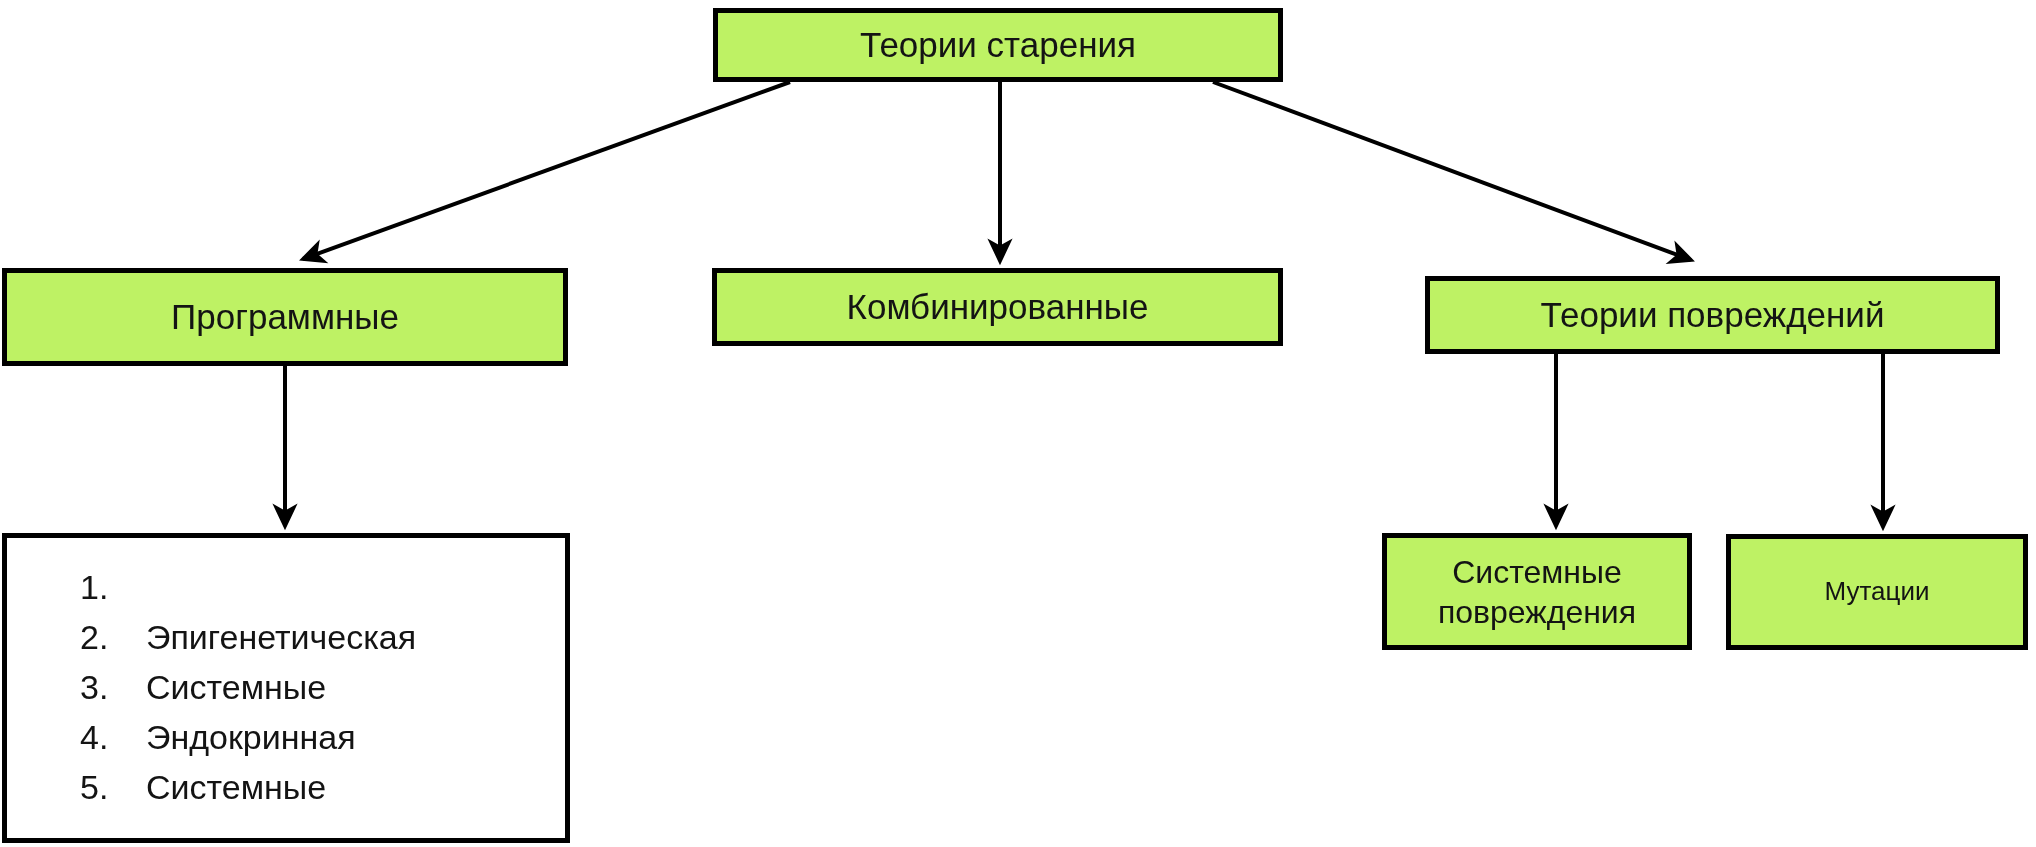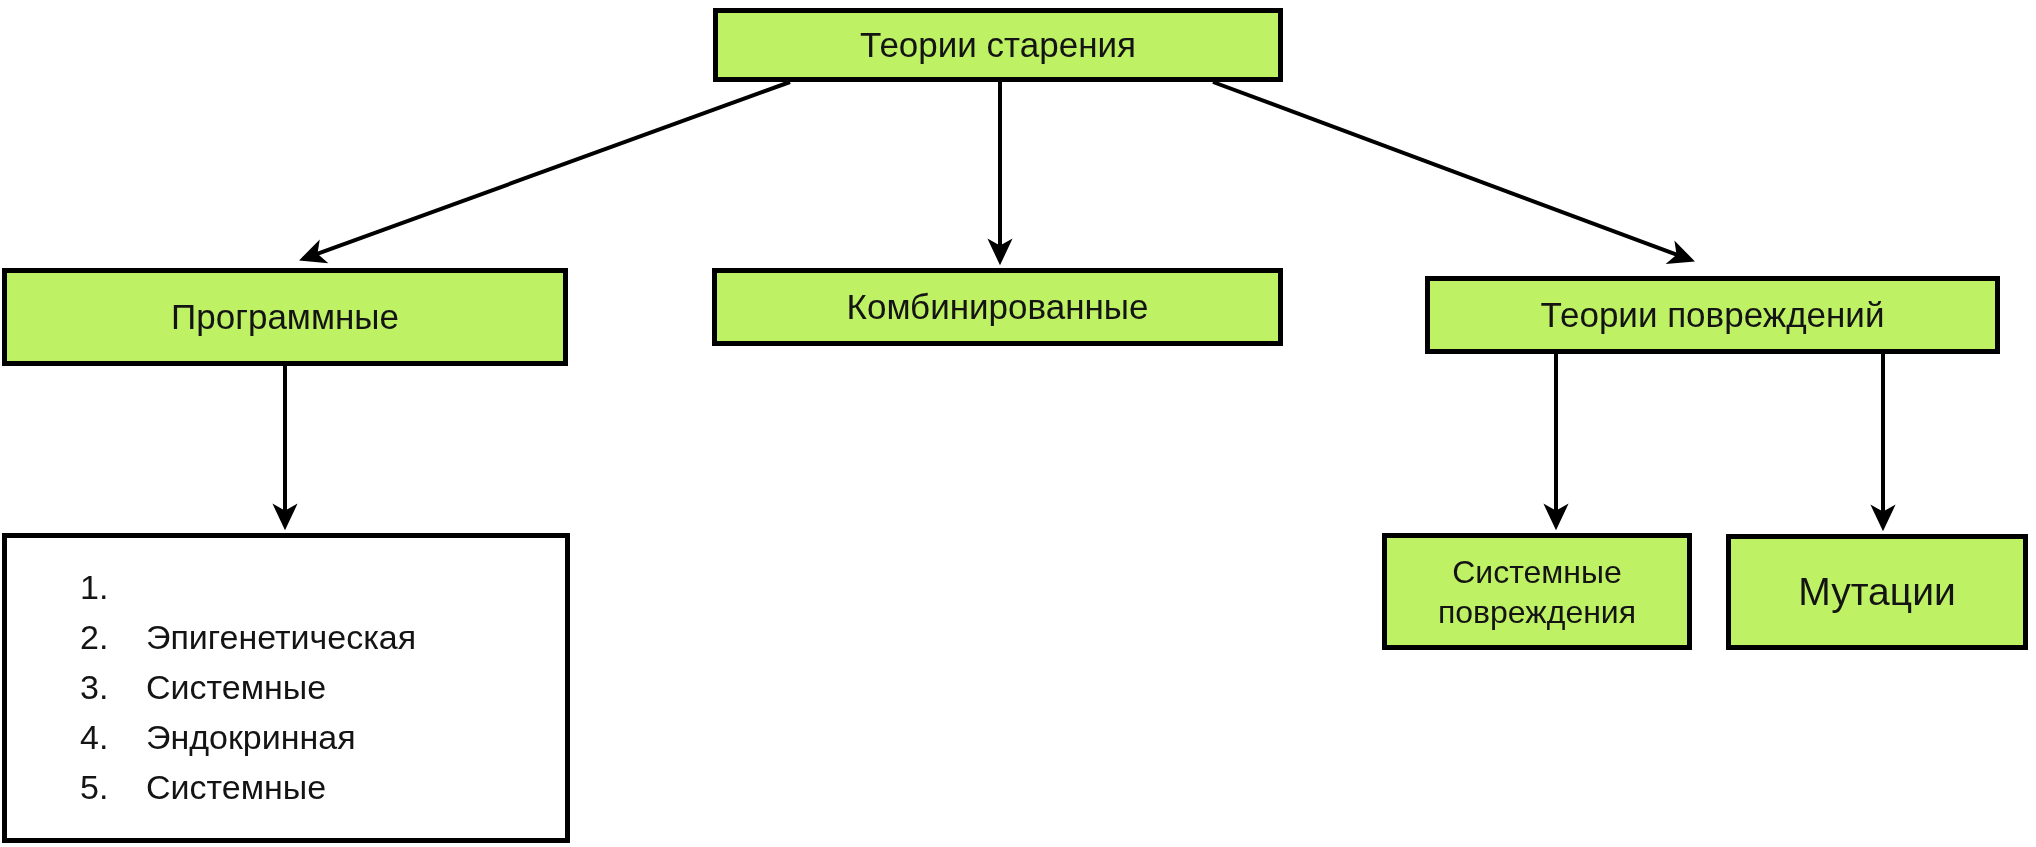--- a/index.html
+++ b/index.html
@@ -34,21 +34,21 @@
     text-align: center;
     color: #141414;
     font-size: 35px;
     line-height: 1.15;
   }
   .node-root      { left: 713px; top:   8px; width: 570px; height: 74px; }
   .node-programmed{ left:   2px; top: 268px; width: 566px; height: 98px; }
   .node-combined  { left: 712px; top: 268px; width: 571px; height: 78px; }
   .node-damage    { left:1425px; top: 268px; width: 575px; height: 78px; margin-top: 8px; }
   .node-systemic  { left:1382px; top: 533px; width: 310px; height: 117px; font-size: 32px; line-height: 40px; }
-  .node-mutations { left:1726px; top: 534px; width: 302px; height: 116px; font-size: 39px; }
+  .node-mutations { left:1726px; top: 534px; width: 302px; height: 116px; font-size: 26px; }
 
   .node-list {
     position: absolute;
     box-sizing: border-box;
     left: 2px; top: 533px;
     width: 568px; height: 310px;
     background: #ffffff;
     border: 5px solid #000000;
     color: #141414;
   }

